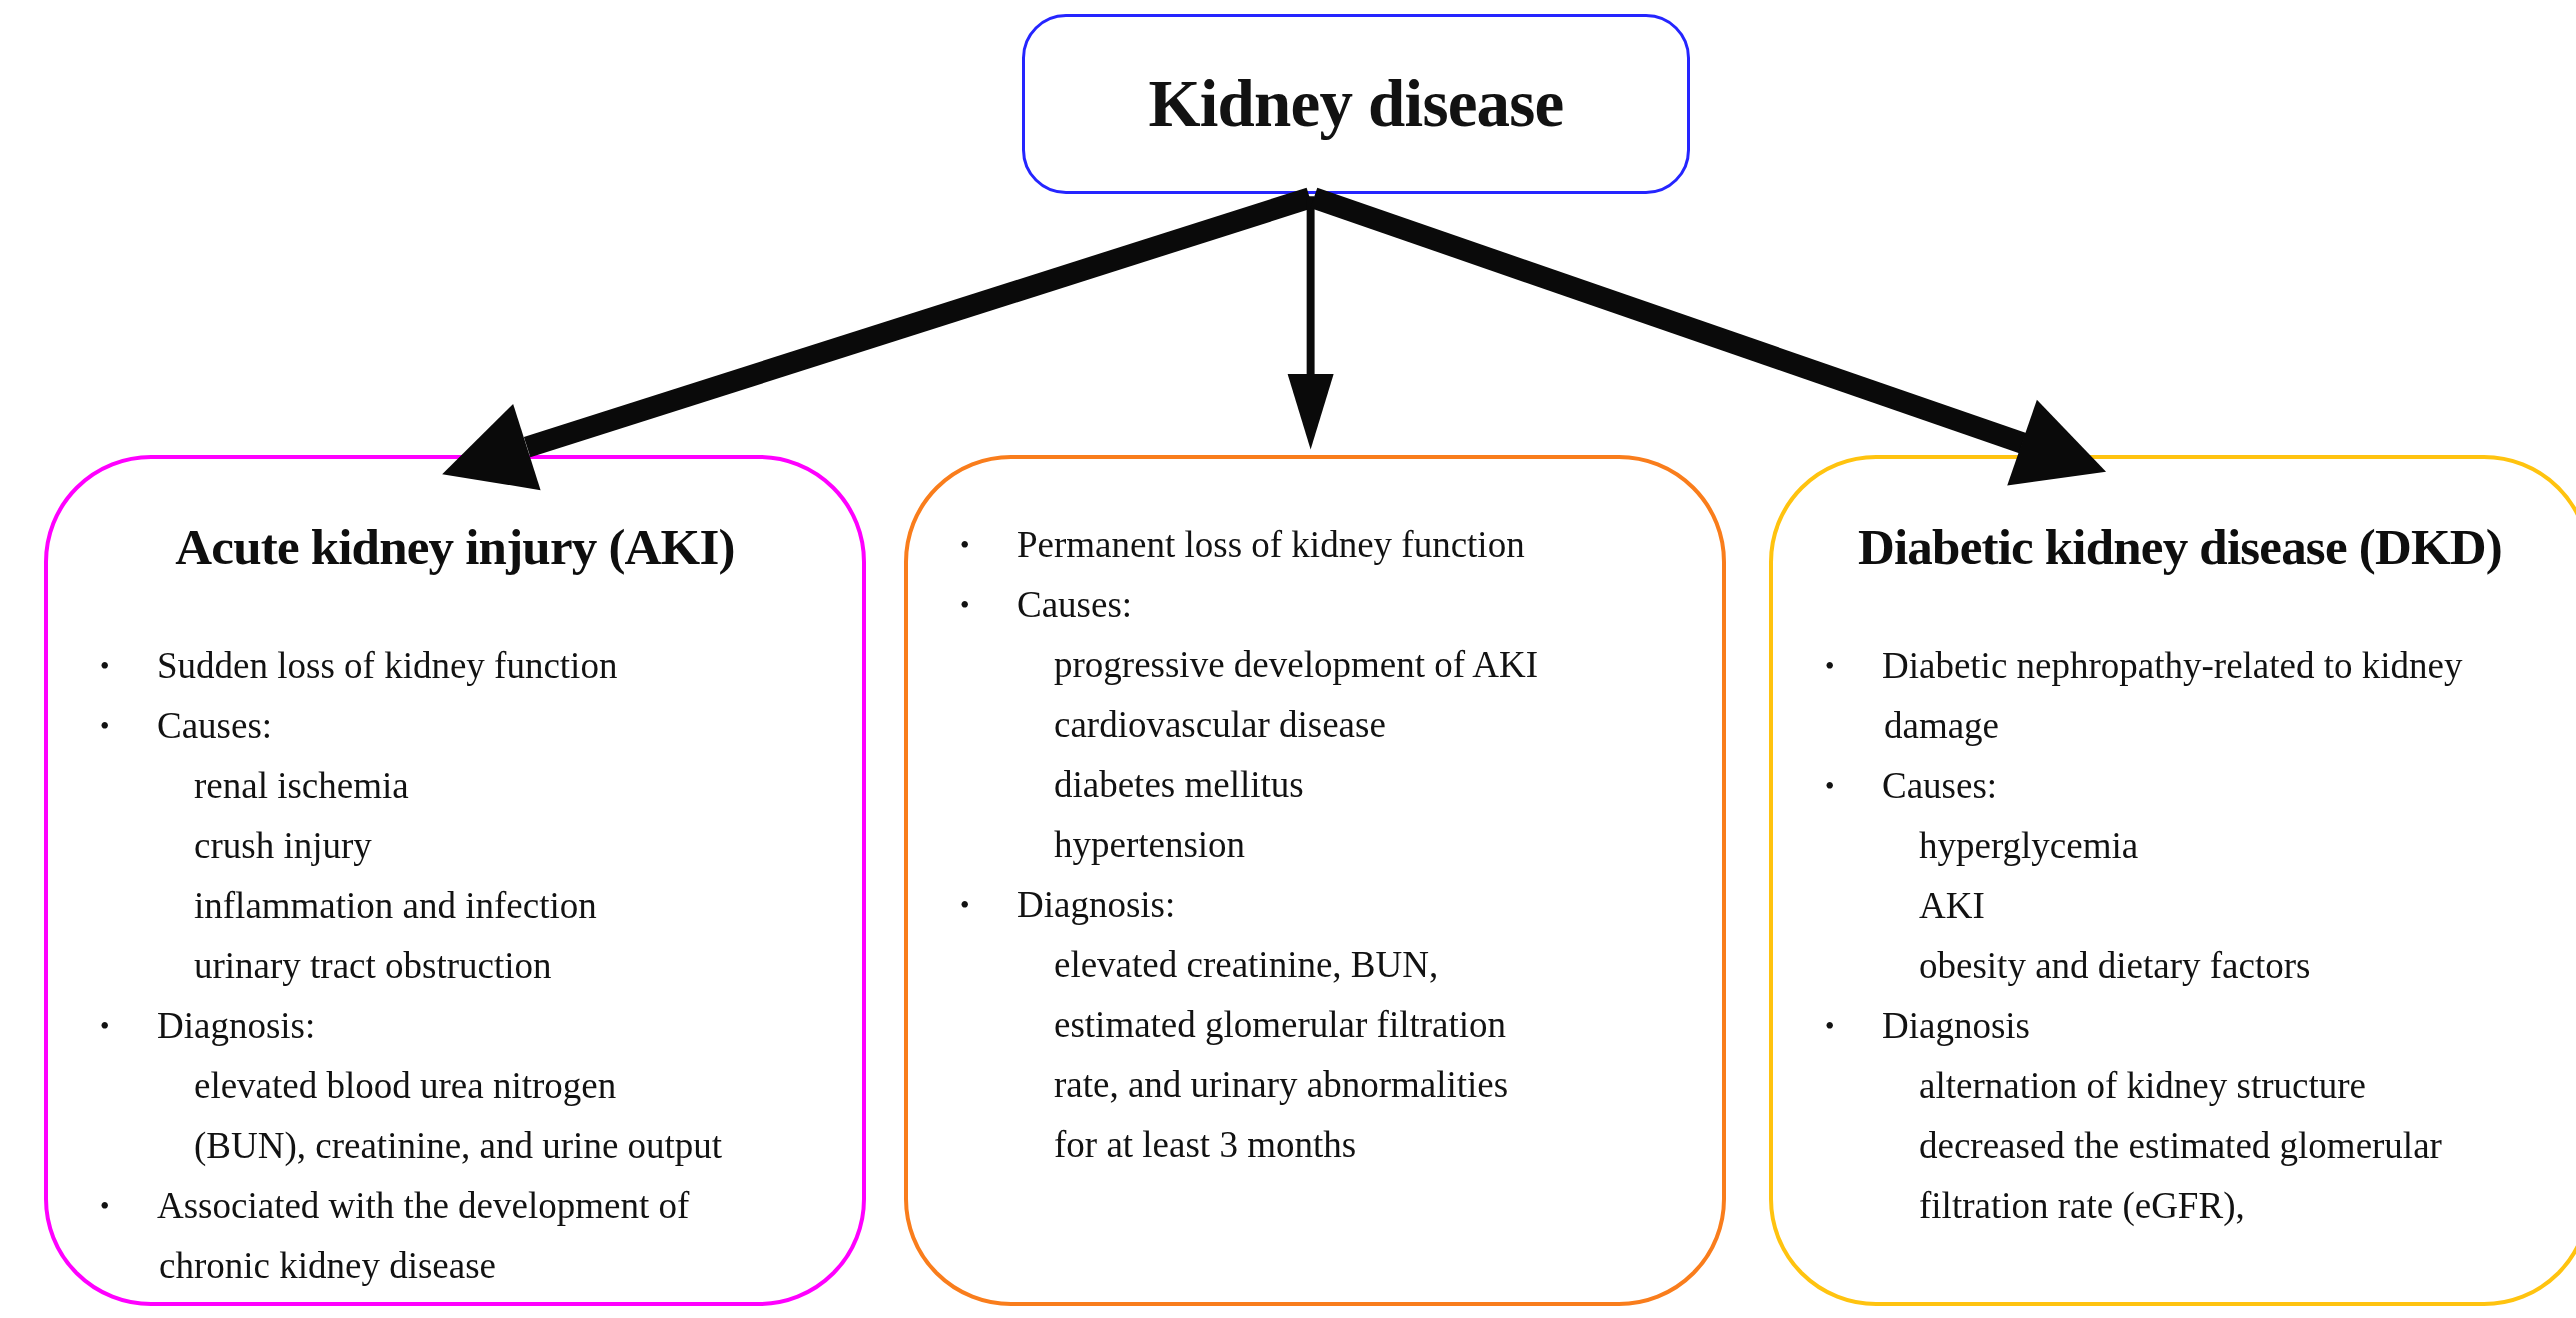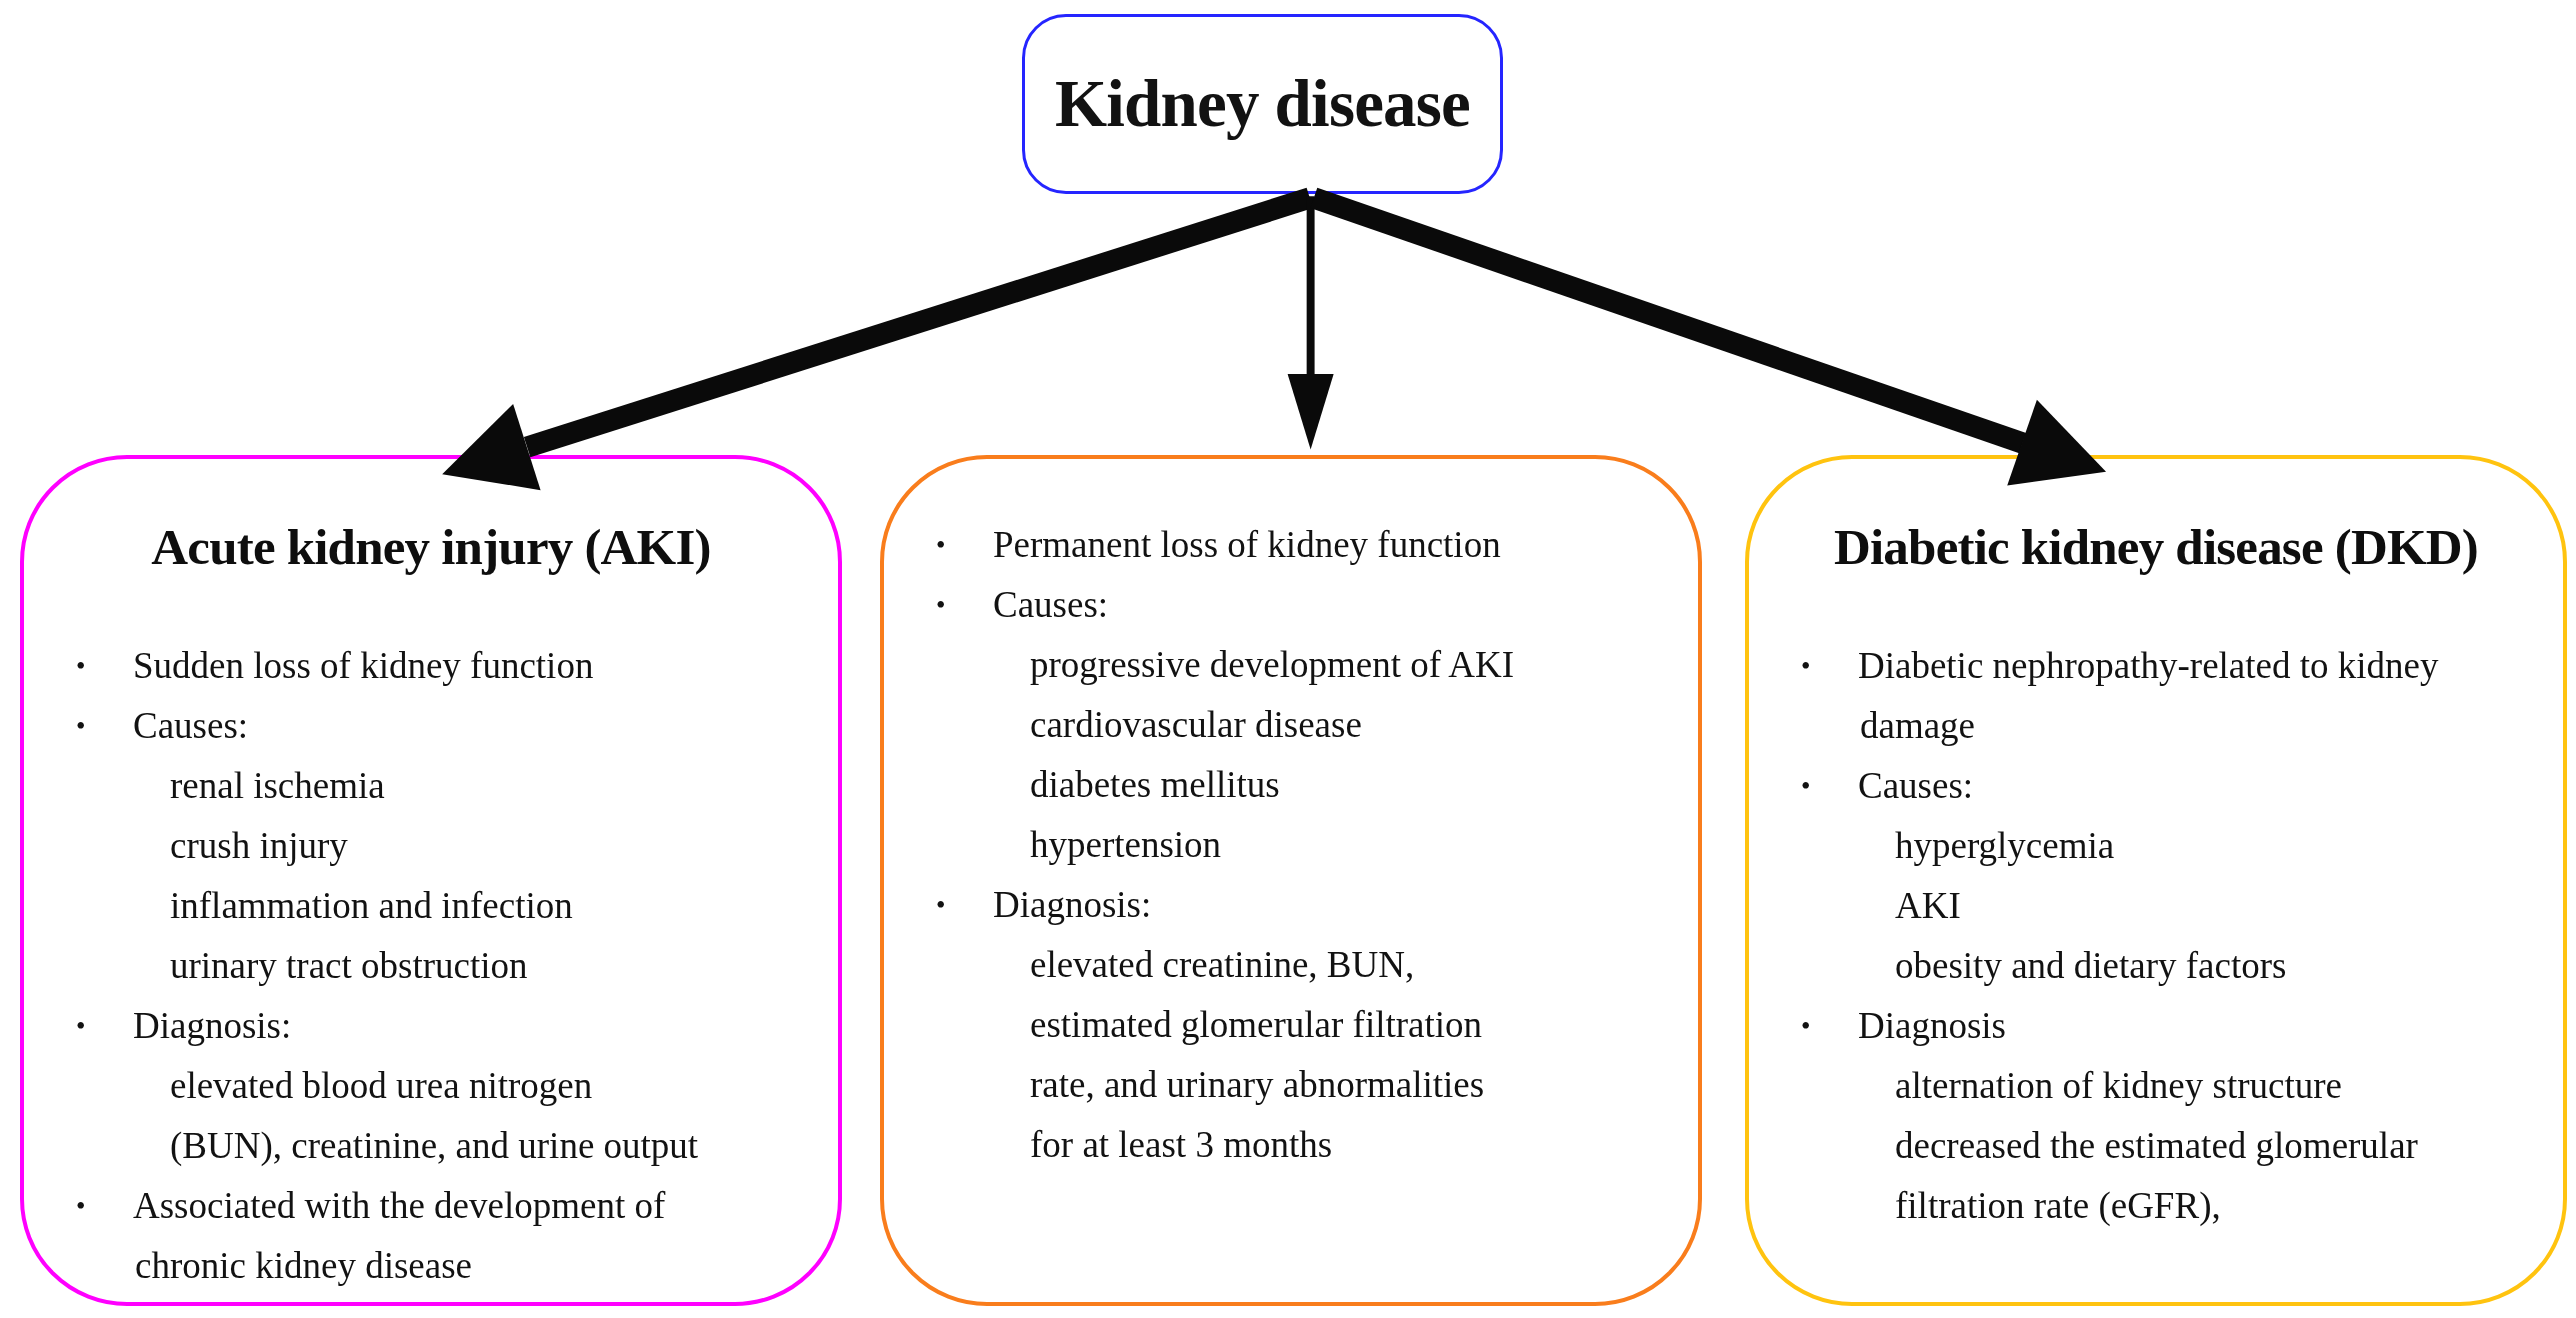--- a/index.html
+++ b/index.html
@@ -1,30 +1,30 @@
 <!DOCTYPE html>
 <html style="font-size:12.7px"><head>
 <meta charset="utf-8">
 <style>
   html,body { margin:0; padding:0; background:#ffffff; }
   #canvas {
     position:relative; width:2576px; height:1319px; background:#ffffff;
     font-family:"Liberation Serif","DejaVu Serif",serif; color:#121212; overflow:hidden;
   }
   .title-box {
-    position:absolute; left:1022px; top:13.5px; width:481px; height:180px;
+    position:absolute; left:1022px; top:13.5px; width:668px; height:180px;
     border:3.2px solid #2525ff; border-radius:44px; box-sizing:border-box;
     background:#ffffff; text-align:center; line-height:172px;
     font-size:67px; font-weight:bold; letter-spacing:-0.8px; z-index:2;
   }
   .arrows { position:absolute; left:0; top:0; width:2576px; height:1319px; z-index:3; pointer-events:none; }
   .box {
     position:absolute; top:455px; width:822px; height:851px;
     border:4px solid #888; border-radius:107px; box-sizing:border-box;
-    background:#ffffff; padding-top:56px; z-index:1;
+    background:#ffffff; padding-top:56px; z-index:1;margin-left:24px;
   }
   .box.aki { left:20px; }
   .box.ckd { left:880px; }
   .box.dkd { left:1745px; }
   .box h2 {
     margin:0 0 57px 0; font-size:51px; font-weight:bold; line-height:64px;
     text-align:center; letter-spacing:-0.8px; color:#0e0e0e;
   }
   .line { position:relative; font-size:37px; line-height:60px; padding-left:109px; white-space:nowrap; }
   .line.sub  { padding-left:146px; }

